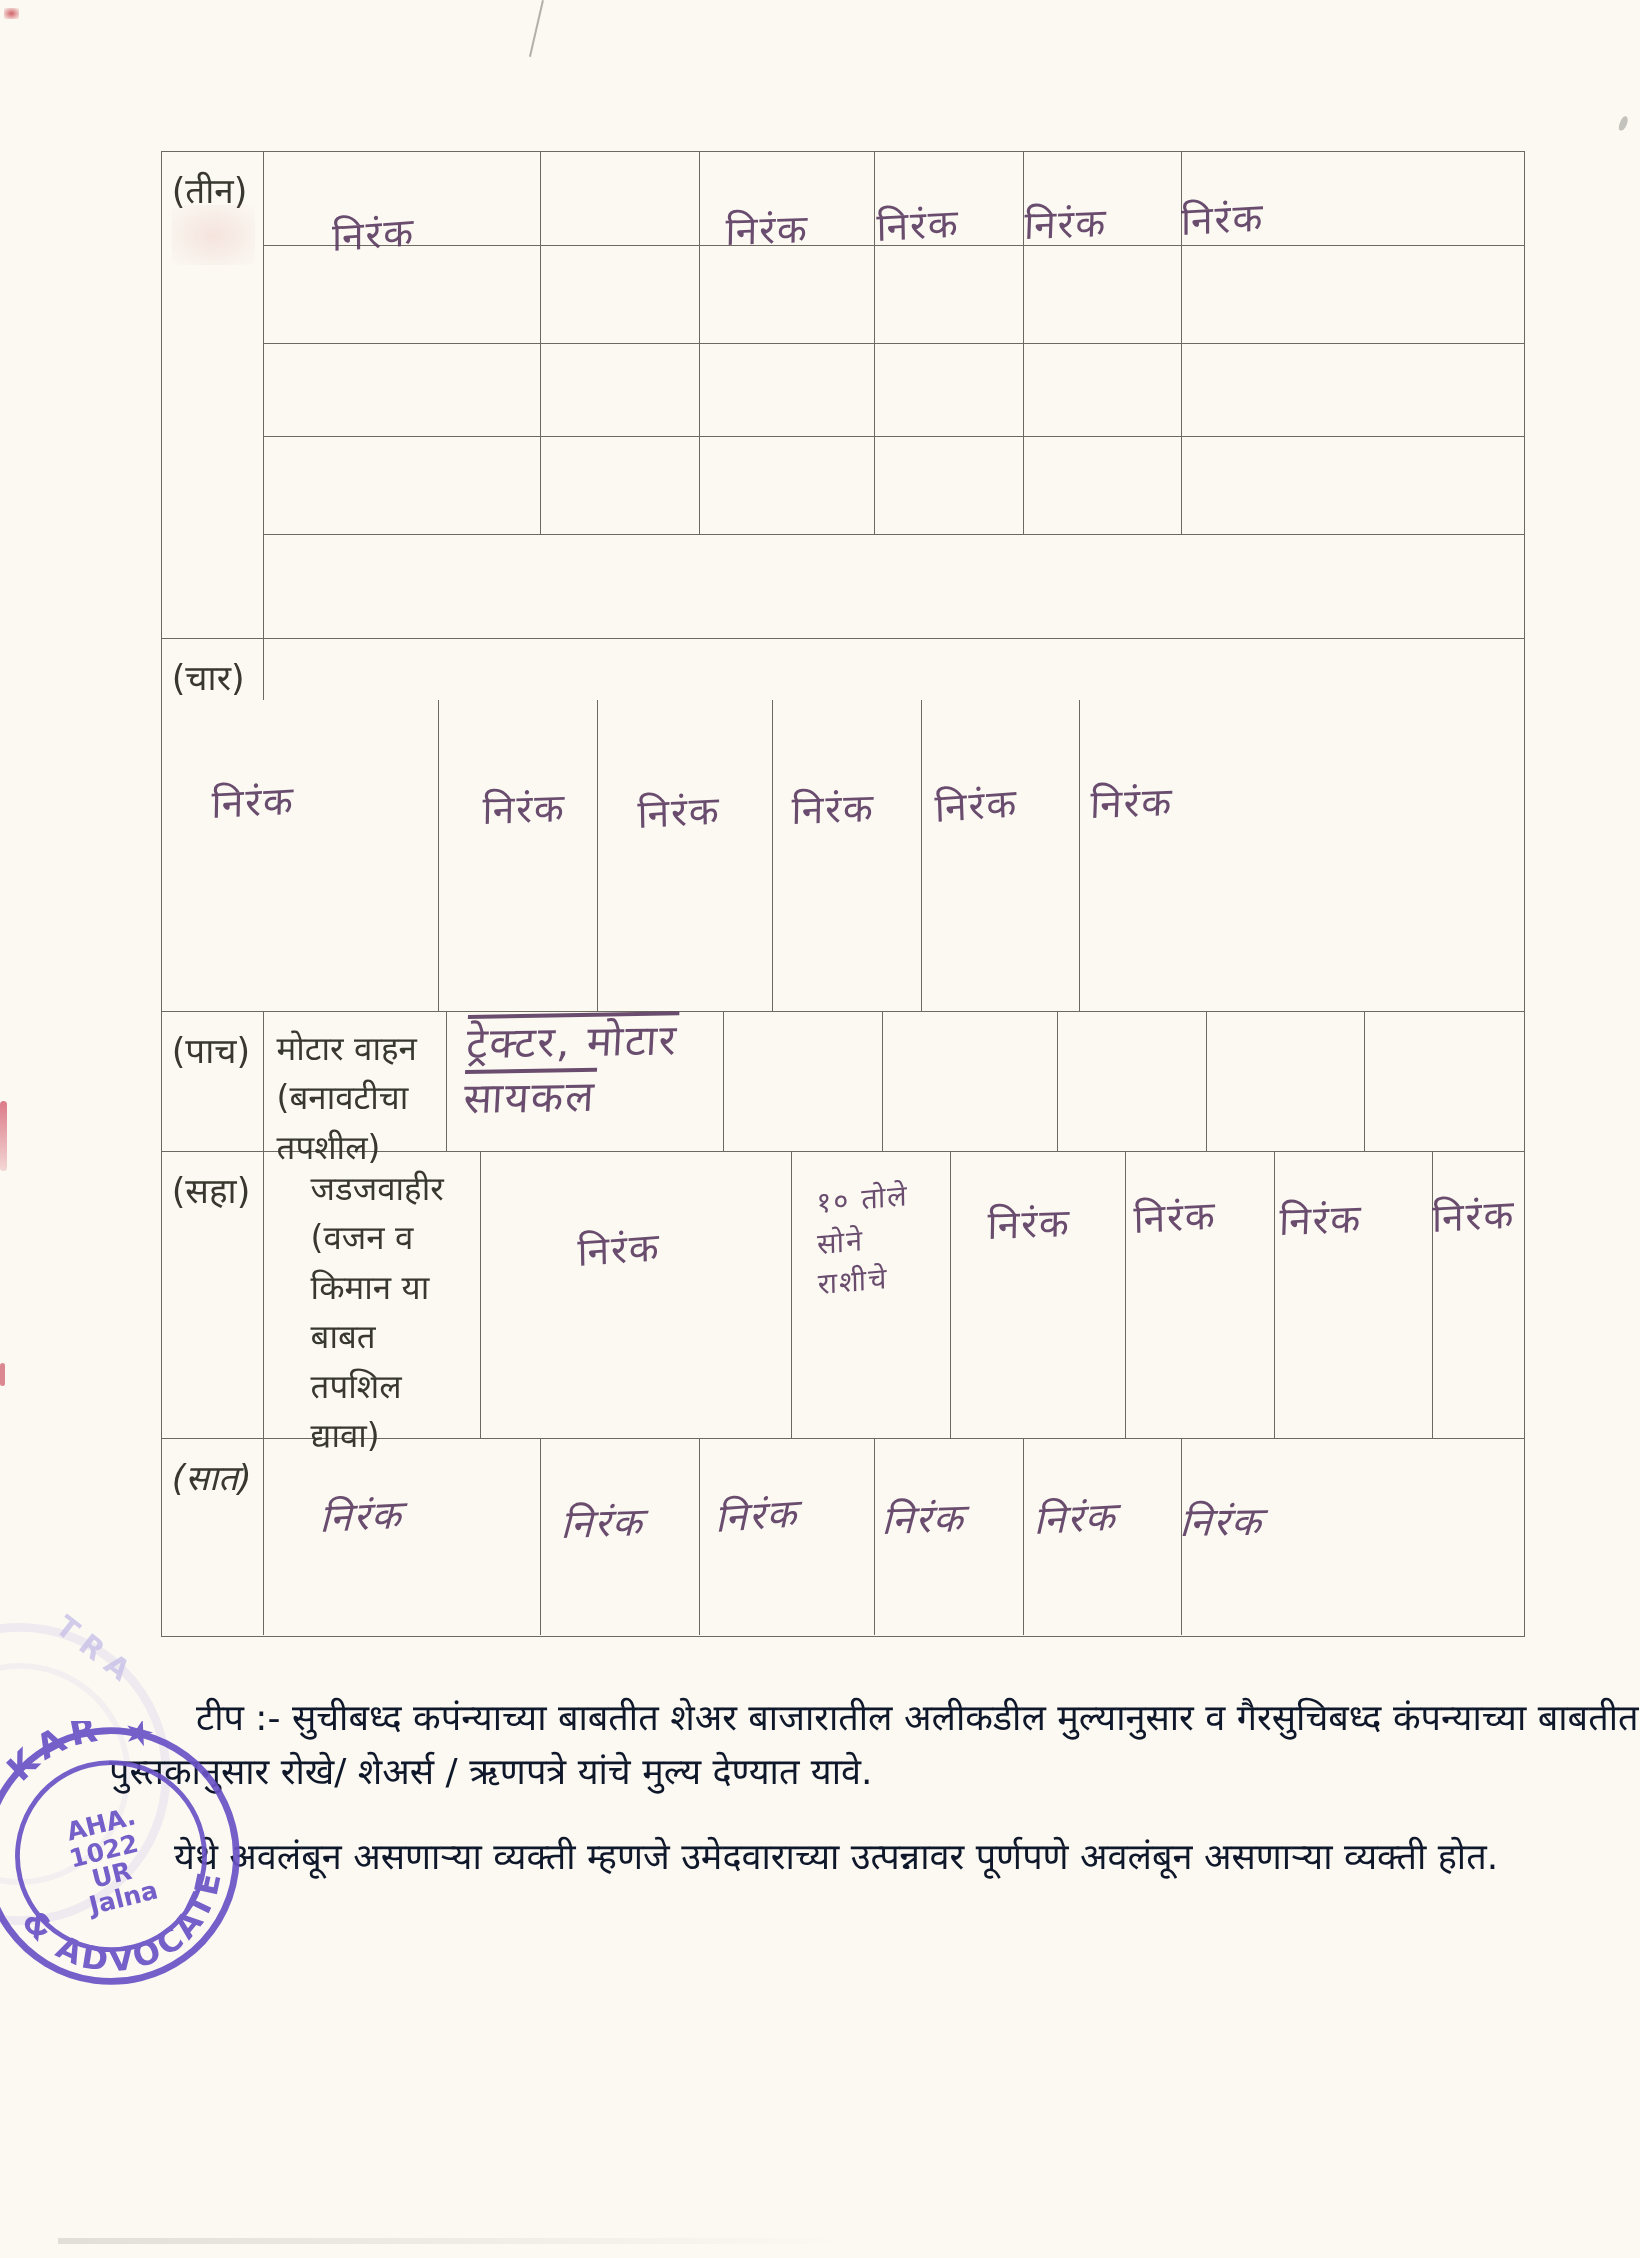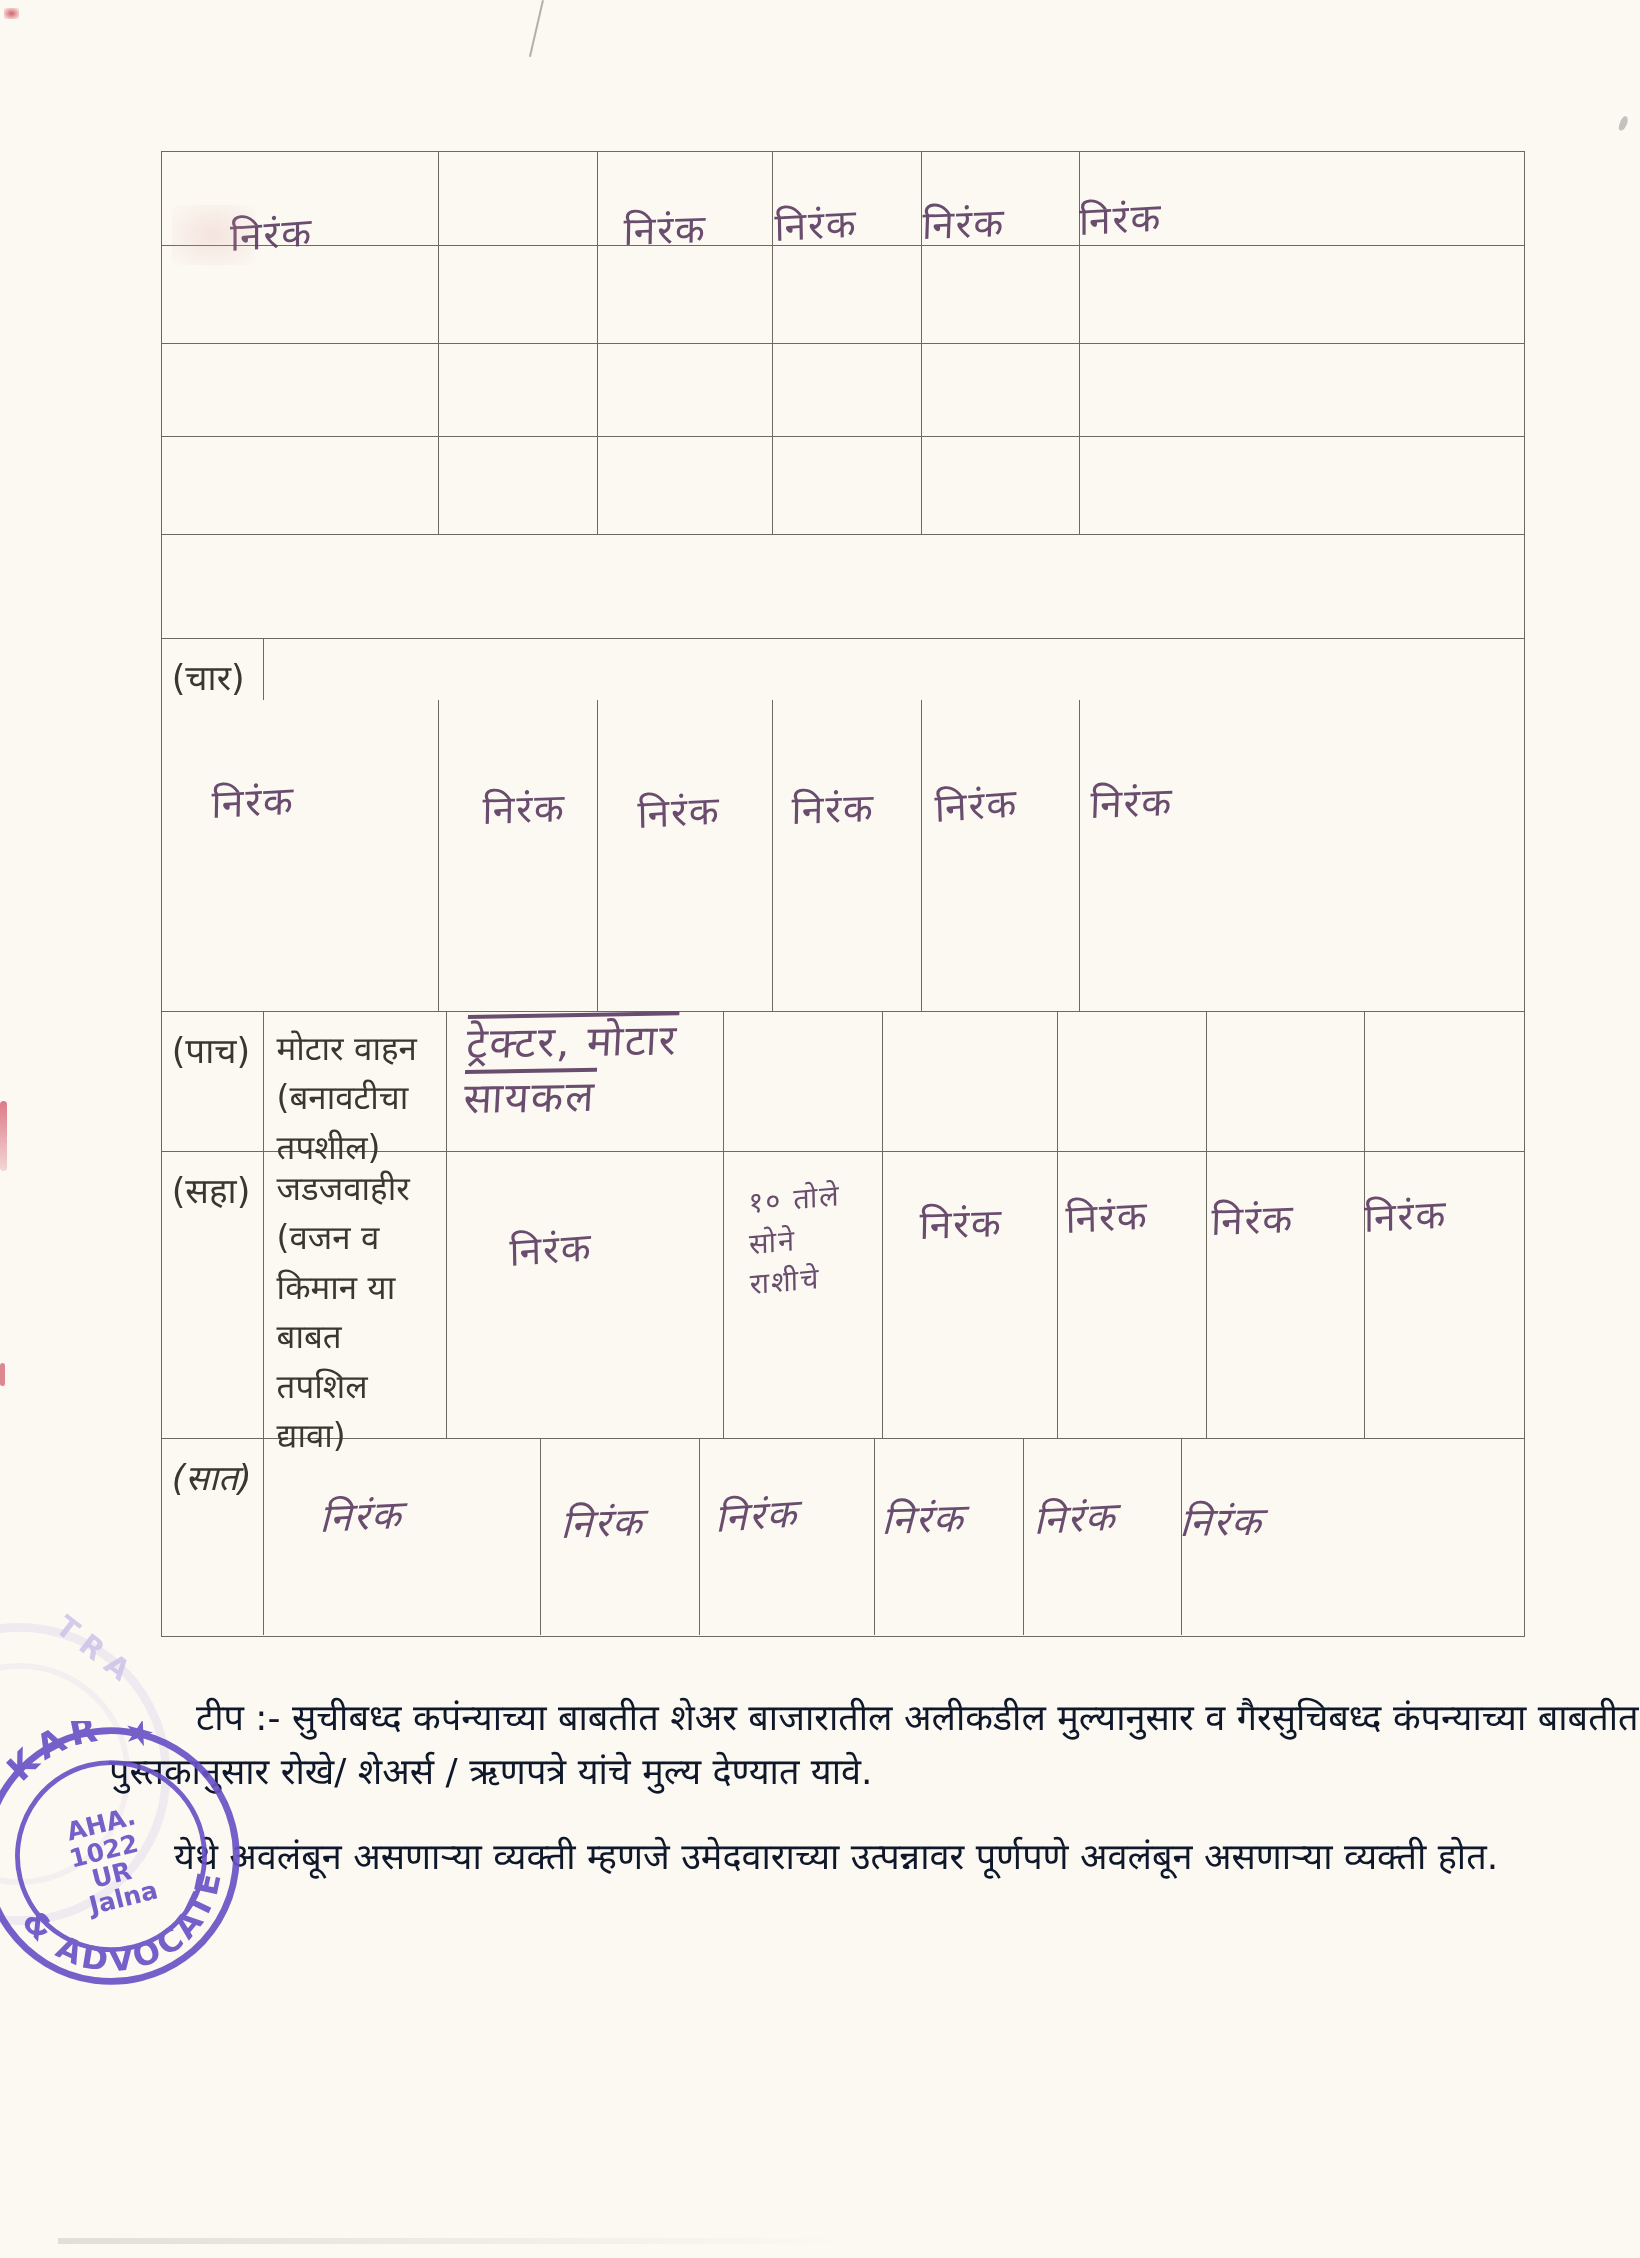--- a/index.html
+++ b/index.html
@@ -16,21 +16,21 @@
   .tbl{
     position:absolute;left:161px;top:151px;
     width:1364px;height:1486px;
     border:1.9px solid #6c6a5e;
   }
   .row{display:flex;border-bottom:1.9px solid #6c6a5e;}
   .row.last{border-bottom:none;font-style:italic;}
   .r0{height:487px;}
   .r1{height:373px;flex-direction:column;}
   .r2{height:140px;}
-  .r3{height:287px;}
+  .r3{height:287px;gap:34px;}
   .r4{height:196px;}
   .c1{width:102px;border-right:1.9px solid #6c6a5e;padding:13.5px 3.9px 0 9.7px;font-size:35px;}
   .c2{width:183px;border-right:1.9px solid #6c6a5e;padding:11.6px 3.9px 0 12.6px;font-size:33px;line-height:1.5;}
   .c2 span,.c1 span{white-space:pre-line;}
   .data{flex:1;position:relative;}
   .sr{display:flex;border-bottom:1.9px solid #6c6a5e;}
   .sr.srlast{border-bottom:none;flex:1;}
   .s1{height:94px;}.s2{height:98px;}.s3{height:93px;}.s4{height:98px;}
   .srfull{height:100%;border-bottom:none;}
   .dc{border-right:1.9px solid #6c6a5e;height:100%;}
@@ -79,20 +79,21 @@
 
   <svg class="ghost" width="319" height="328" viewBox="0 0 330 340">
     <circle cx="165" cy="170" r="152" fill="none" stroke="#cfc6ec" stroke-width="9" opacity="0.55"></circle>
     <circle cx="165" cy="170" r="112" fill="none" stroke="#d6cdee" stroke-width="6" opacity="0.4"></circle>
   </svg>
   <div class="ghost-txt">TRA</div>
 
   <div class="tbl">
 
     <div class="row r0">
+      <div class="c1"><span>(तीन)</span></div>
       <div class="data">
         <div class="sr s1">
           <div class="dc dc1"></div>
             <div class="dc dc2"></div>
             <div class="dc dc3"></div>
             <div class="dc dc4"></div>
             <div class="dc dc5"></div>
             <div class="dc dc6"></div>
         </div>
         <div class="sr s2">

